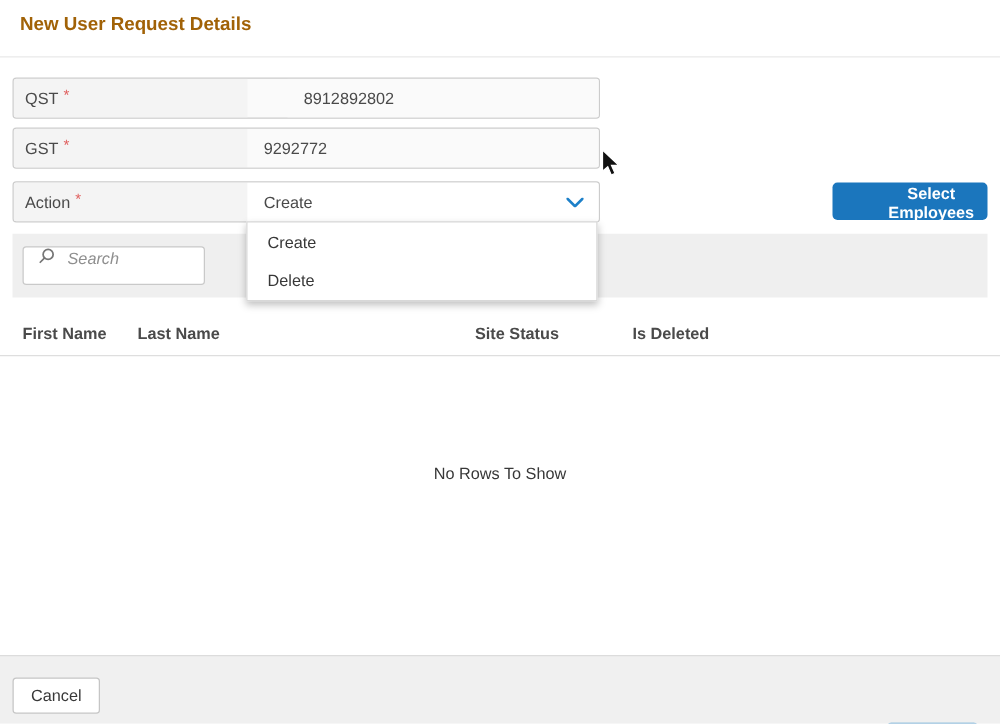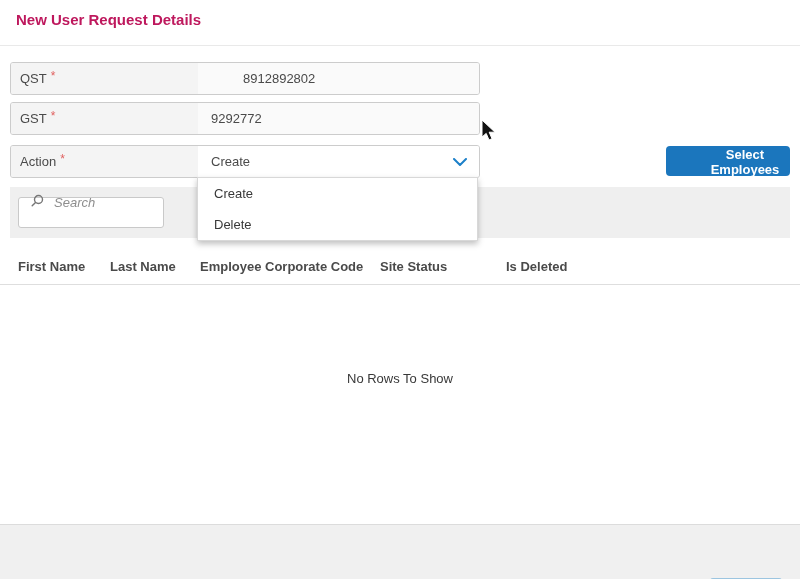--- a/index.html
+++ b/index.html
@@ -7,21 +7,21 @@
     width: 800px; height: 579px;
     position: relative;
     background: #ffffff;
     font-family: "Liberation Sans", "DejaVu Sans", sans-serif;
     overflow: hidden;
     color: #4a4a4a;
   }
   
   .page-title {
     position: absolute; left: 16px; top: 11px;
-    font-size: 15px; font-weight: 700; color: #be185d;
+    font-size: 15px; font-weight: 700; color: #a16207;
   }
   .title-divider {
     position: absolute; left: 0; top: 45px; width: 800px; height: 1px;
     background: #e9e9e9;
   }
   
   .form-row {
     position: absolute; left: 10px; width: 468px; height: 31px;
     border: 1px solid #cccccc; border-radius: 3px;
     display: flex; overflow: hidden; background: #fafafa;
@@ -58,22 +58,22 @@
     font-family: inherit; font-size: 13px; font-weight: 700; cursor: pointer; padding-left: 40px;
   }
   
   .toolbar {
     position: absolute; left: 10px; top: 187px; width: 780px; height: 51px;
     background: #efefef;
   }
   .search-box {
     position: absolute; left: 8px; top: 10px; width: 146px; height: 31px;
     background: #ffffff; border: 1px solid #c9c9c9; border-radius: 3px;
-    box-sizing: border-box; display: flex; align-items: flex-end;
-    padding: 0 8px 16px 12px;
+    box-sizing: border-box; display: flex; align-items: flex-start;
+    padding: 0 8px 0 12px;
   }
   .search-box input {
     border: none; outline: none; width: 100%;
     font-family: inherit; font-size: 13px; color: #4a4a4a;
     margin-left: 8px; background: transparent;
   }
   .search-box input::placeholder { font-style: italic; color: #8e8e8e; opacity: 1; }
   
   .dropdown-panel {
     position: absolute; left: 197px; top: 177px; width: 281px;
@@ -174,28 +174,28 @@
 </div>
 
 <div class="dropdown-panel">
   <div class="dropdown-option">Create</div>
   <div class="dropdown-option">Delete</div>
 </div>
 
 <div class="table-header">
   <span class="col-head col-0">First Name</span>
   <span class="col-head col-1">Last Name</span>
-  <span class="col-head col-2">Employee Corporate Code</span>
   <span class="col-head col-3">Site Status</span>
   <span class="col-head col-4">Is Deleted</span>
 </div>
 
 <div class="empty-message">No Rows To Show</div>
 
 <div class="footer">
+  <button class="btn-cancel">Cancel</button>
   <button class="btn-save" disabled="">Save</button>
 </div>
 
 <div class="mouse-cursor">
   <svg width="16" height="24" viewBox="0 0 16 24">
     <path d="M1 1 L1 18 L5.2 14.4 L8 21 L11 19.7 L8.2 13.2 L14 13.2 Z" fill="#111111" stroke="#ffffff" stroke-width="1"></path>
   </svg>
 </div>
 
 </body></html>

